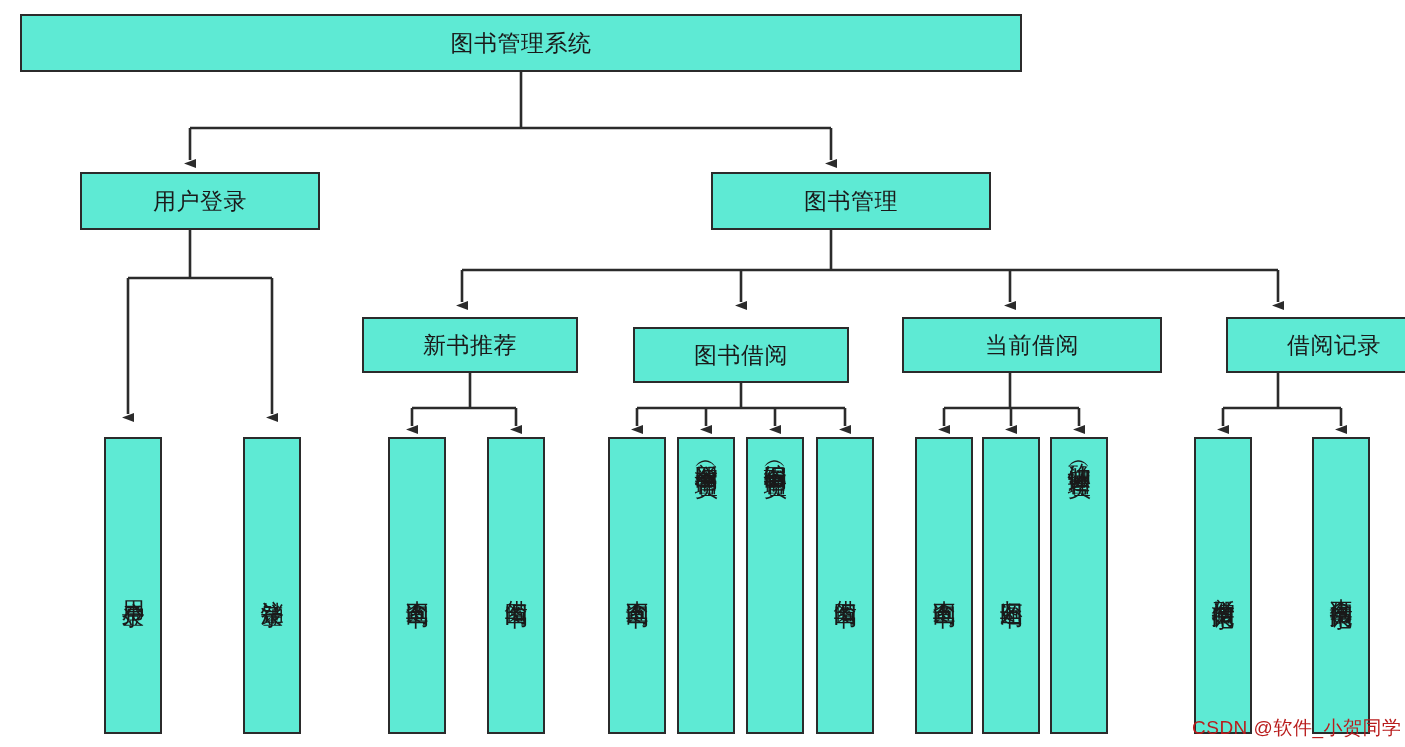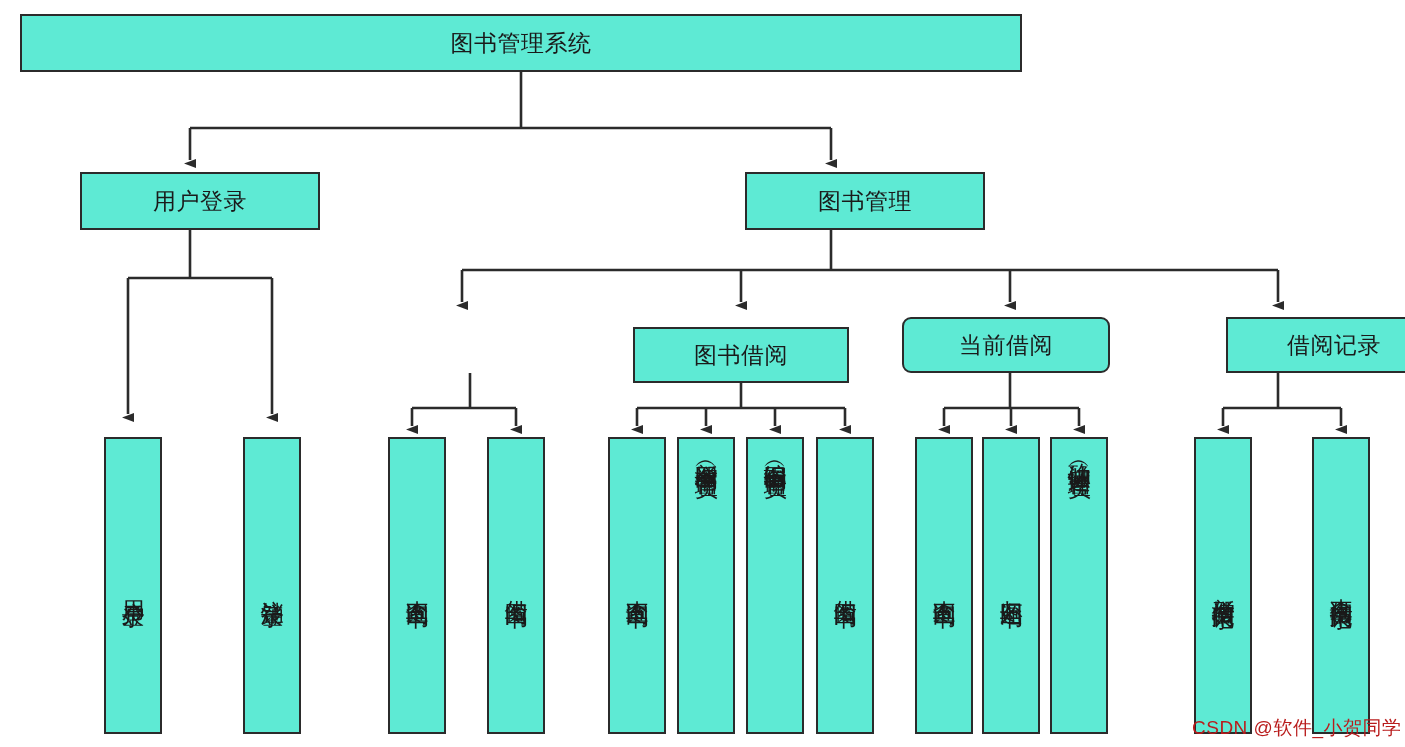--- a/index.html
+++ b/index.html
@@ -122,28 +122,31 @@
     </g>
   </svg>
 
   <div class="node h" style="left:20px; top:14px; width:1002px; height:58px;">
     <span>图书管理系统</span>
   </div>
 
   <div class="node h" style="left:80px; top:172px; width:240px; height:58px;">
     <span>用户登录</span>
   </div>
-  <div class="node h" style="left:745px; top:172px; width:240px; height:58px;align-items:center;">
+  <div class="node h" style="left:711px; top:172px; width:280px; height:58px;align-items:center;">
     <span>图书管理</span>
   </div>
 
+  <div class="node h" style="left:362px; top:317px; width:216px; height:56px;">
+    <span>新书推荐</span>
+  </div>
   <div class="node h" style="left:633px; top:327px; width:216px; height:56px;">
     <span>图书借阅</span>
   </div>
-  <div class="node h" style="left:902px; top:317px; width:208px; height:56px;border-radius:9px;">
+  <div class="node h" style="left:902px; top:317px; width:260px; height:56px;">
     <span>当前借阅</span>
   </div>
   <div class="node h" style="left:1226px; top:317px; width:216px; height:56px;">
     <span>借阅记录</span>
   </div>
 
   <div class="node v mid" style="left:104px; top:437px; width:58px; height:297px;">
     <span class="vtext">用户登录</span>
   </div>
   <div class="node v mid" style="left:243px; top:437px; width:58px; height:297px;">

